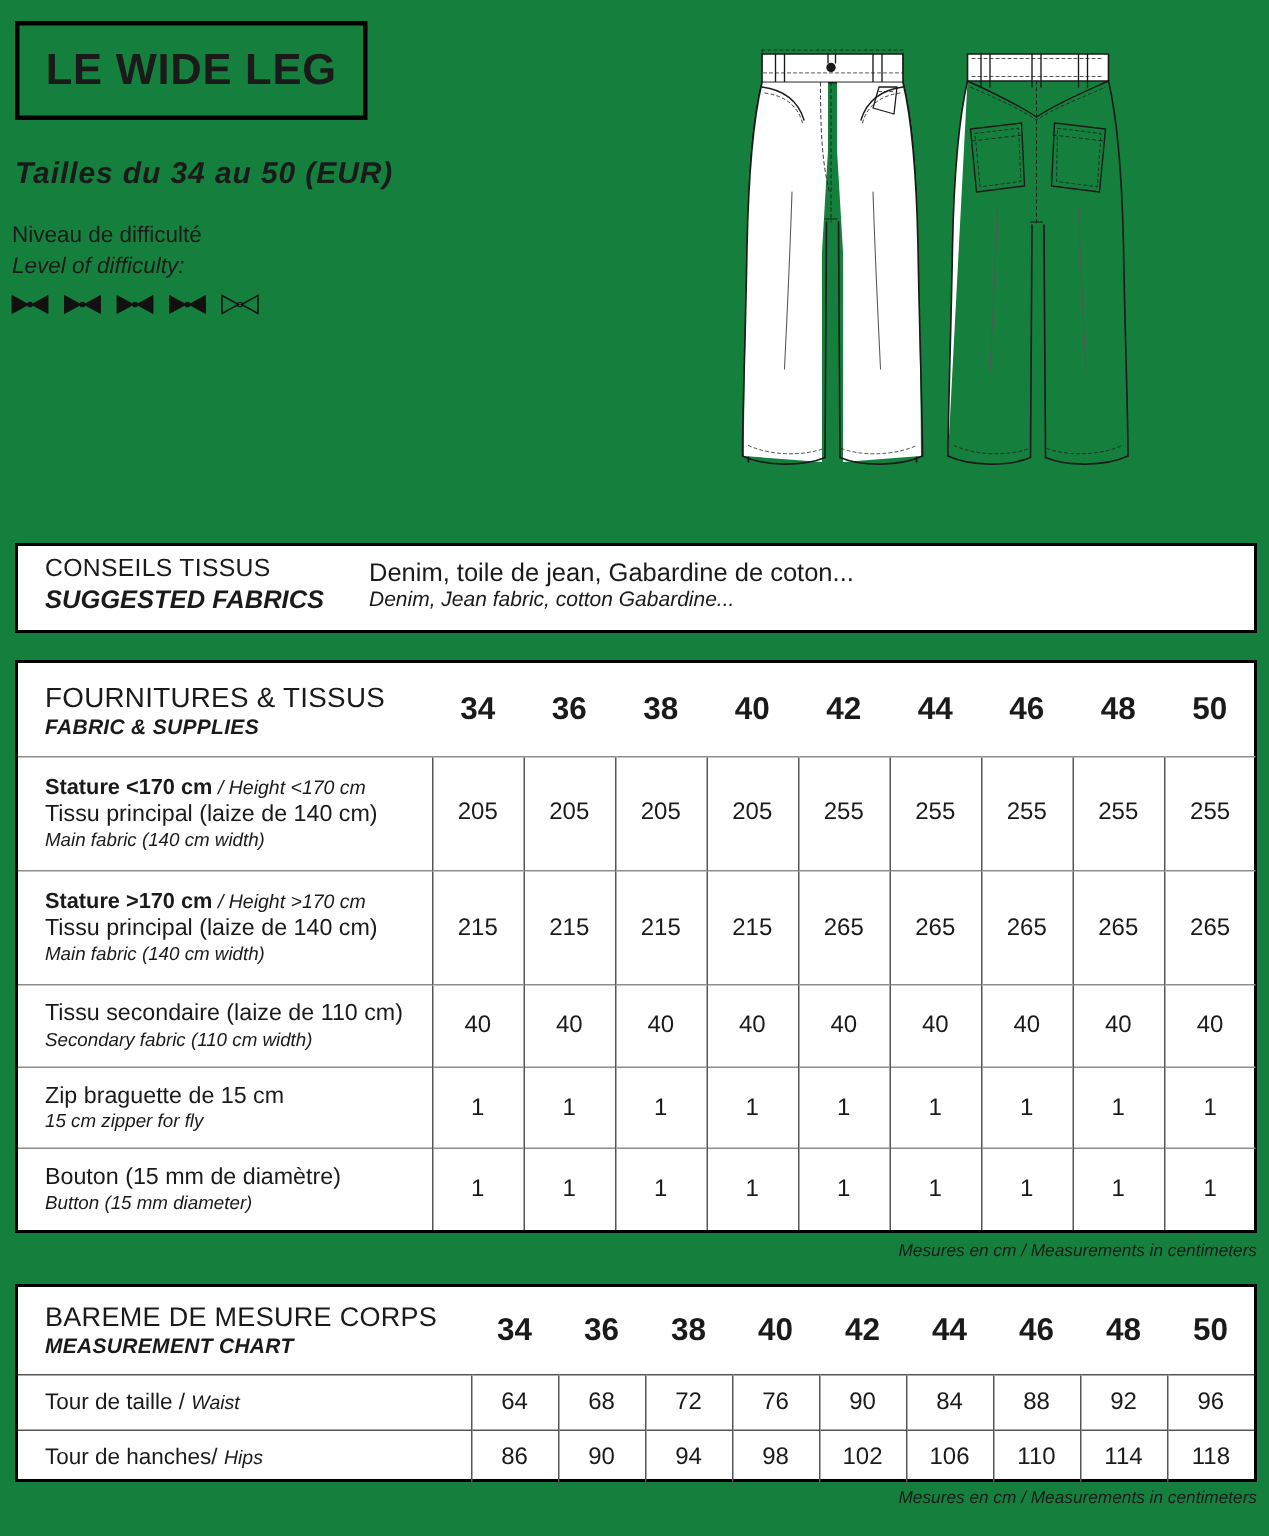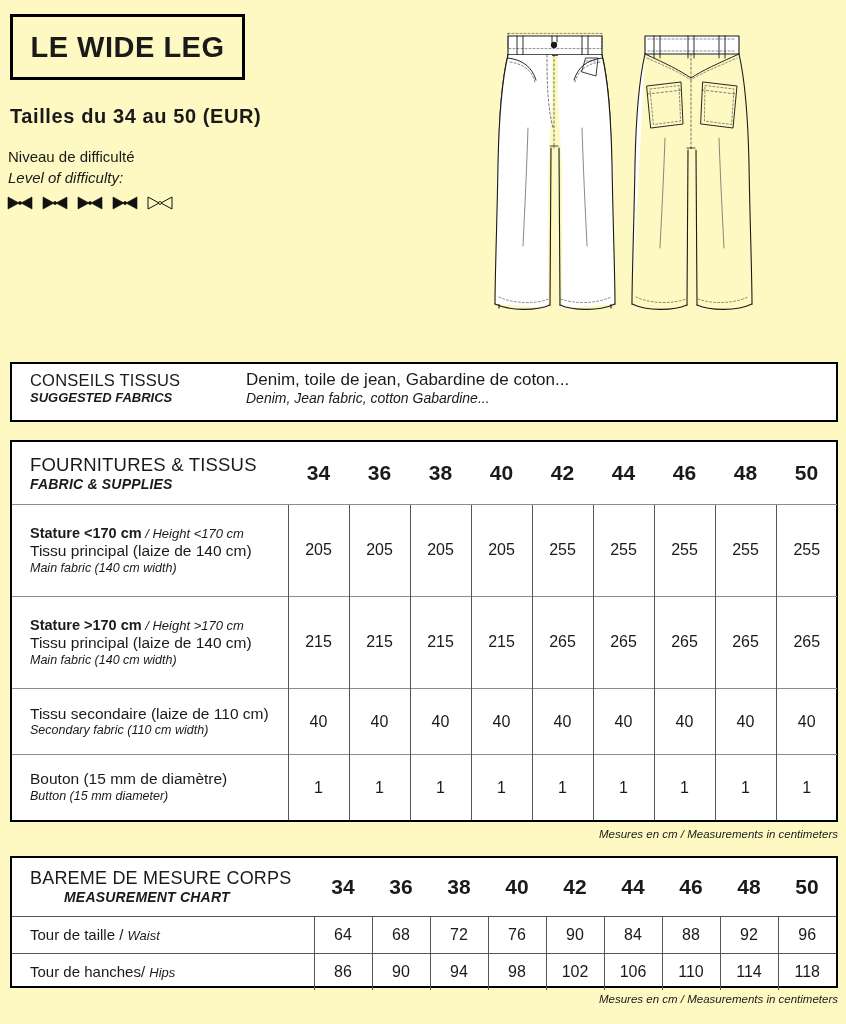--- a/index.html
+++ b/index.html
@@ -6,21 +6,21 @@
   html, body {
     margin: 0; padding: 0;
     background: #ffffff;
     font-family: "Liberation Sans", sans-serif;
     color: #1a1a1a;
   }
   .page {
     position: relative;
     width: 846px;
     height: 1024px;
-    background: #fef9c3;
+    background: #15803d;
     overflow: hidden;
   }
 
   
   .title-box {
     position: absolute;
     left: 10px; top: 14px;
     width: 235px; height: 66px;
     border: 3px solid #000;
     display: flex;
@@ -33,20 +33,21 @@
     letter-spacing: 0.5px;
     line-height: 1;
   }
 
   .sizes-line {
     position: absolute;
     left: 10px; top: 105px;
     font-size: 20px;
     font-weight: bold;
     letter-spacing: 0.6px;
+    font-style: italic;
   }
 
   .difficulty-fr {
     position: absolute;
     left: 8px; top: 148px;
     font-size: 15px;
   }
   .difficulty-en {
     position: absolute;
     left: 8px; top: 169px;
@@ -83,21 +84,21 @@
   table.grid td {
     vertical-align: middle;
     padding: 0;
   }
 
   
   .fabric-table { left: 10px; top: 362px; width: 828px; height: 60px; }
   .fabric-label-cell { width: 222px; padding: 6px 0 6px 18px !important; }
   .fabric-val-cell { padding: 6px 0 6px 12px !important; margin-top: 20px; }
   .lbl-fr { font-size: 16.5px; letter-spacing: 0.2px; line-height: 1.15; }
-  .lbl-en { font-size: 13px; font-style: italic; font-weight: bold; line-height: 1.25; }
+  .lbl-en { font-size: 17px; font-style: italic; font-weight: bold; line-height: 1.25; }
   .val-fr { font-size: 17px; line-height: 1.15; }
   .val-en { font-size: 14px; font-style: italic; line-height: 1.25; }
 
   
   .supplies-table { left: 10px; top: 440px; width: 828px; height: 382px; }
   .supplies-table table.grid { height: 100%; }
   .hdr-row td { height: 62px; }
   .hdr-label-cell { padding-left: 18px !important; }
   .hdr-fr { font-size: 18.5px; letter-spacing: 0.2px; }
   .hdr-en { font-size: 14px; font-style: italic; font-weight: bold; letter-spacing: 0.2px; }
@@ -121,21 +122,21 @@
     text-align: center;
     font-size: 16px;
   }
 
   
   .measure-table { left: 10px; top: 856px; width: 828px; height: 132px; }
   .measure-table table.grid { height: 100%; }
   .m-hdr-row td { height: 58px; }
   .m-hdr-label { padding-left: 18px !important; }
   .m-hdr-fr { font-size: 18px; letter-spacing: 0.2px; }
-  .m-hdr-en { font-size: 14px; font-style: italic; font-weight: bold; letter-spacing: 0.2px; margin-left: 34px; }
+  .m-hdr-en { font-size: 14px; font-style: italic; font-weight: bold; letter-spacing: 0.2px; }
   .m-size-cell { text-align: center; font-size: 21px; font-weight: bold; }
   .mrow td { border-top: 1.5px solid #555; height: 37px; }
   .mrow td.mv { border-left: 1.5px solid #555; text-align: center; font-size: 16px; }
   .mrow td.mlabel { padding-left: 18px !important; font-size: 15px; border-left: none; margin-left: 40px; }
   .m-en-inline { font-size: 13px; font-style: italic; }
 
   
   .footnote {
     position: absolute;
     right: 8px;
@@ -355,20 +356,35 @@
             <td class="vcell">40</td>
             <td class="vcell">40</td>
             <td class="vcell">40</td>
             <td class="vcell">40</td>
             <td class="vcell">40</td>
             <td class="vcell">40</td>
             <td class="vcell">40</td>
           </tr>
           <tr class="drow">
             <td class="labelcell">
+              <div class="r-fr">Zip braguette de 15 cm</div>
+              <div class="r-en">15 cm zipper for fly</div>
+            </td>
+            <td class="vcell">1</td>
+            <td class="vcell">1</td>
+            <td class="vcell">1</td>
+            <td class="vcell">1</td>
+            <td class="vcell">1</td>
+            <td class="vcell">1</td>
+            <td class="vcell">1</td>
+            <td class="vcell">1</td>
+            <td class="vcell">1</td>
+          </tr>
+          <tr class="drow">
+            <td class="labelcell">
               <div class="r-fr">Bouton (15 mm de diamètre)</div>
               <div class="r-en">Button (15 mm diameter)</div>
             </td>
             <td class="vcell">1</td>
             <td class="vcell">1</td>
             <td class="vcell">1</td>
             <td class="vcell">1</td>
             <td class="vcell">1</td>
             <td class="vcell">1</td>
             <td class="vcell">1</td>

